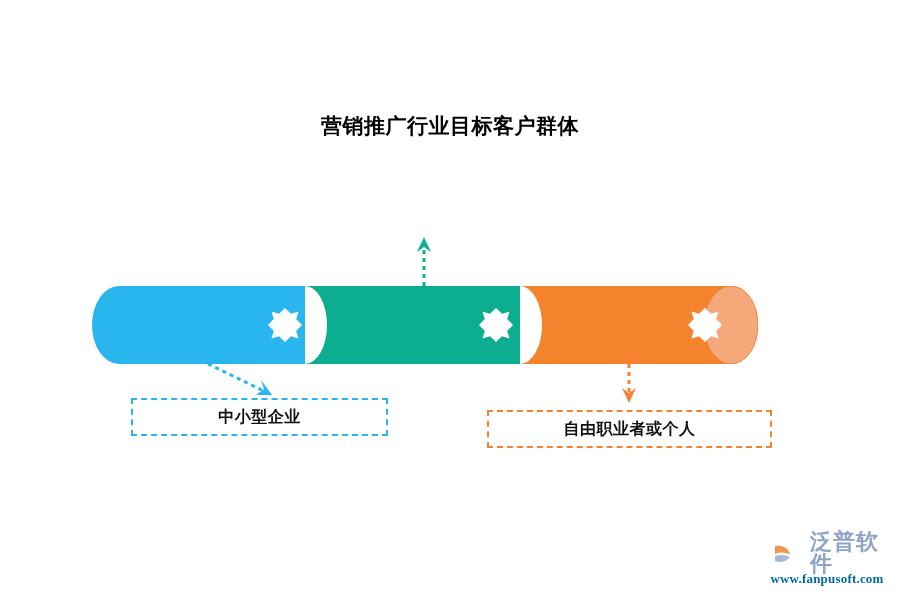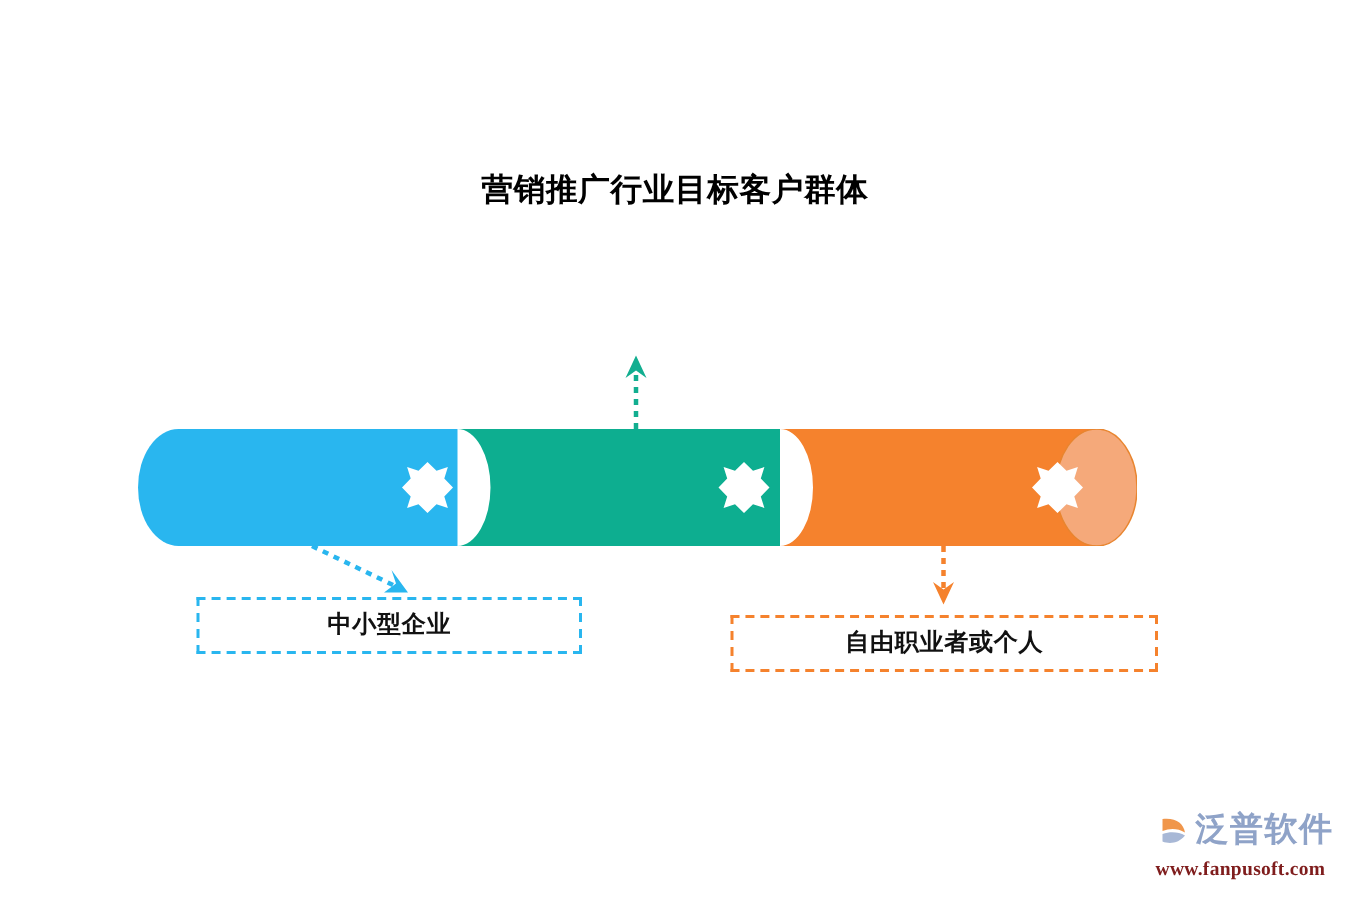--- a/index.html
+++ b/index.html
@@ -110,27 +110,27 @@
     width: 34px;
     height: 32px;
     flex: 0 0 34px;
   }
   #watermark .logo-name {
     font-size: 22px;
     font-weight: bold;
     color: #8FA3C8;
     letter-spacing: 1px;
     line-height: 1;
-    margin-left: 1px;
+    margin-left: 14px;
   }
   #watermark .logo-url {
     font-family: "Liberation Serif", "DejaVu Serif", serif;
     font-size: 13px;
     font-weight: bold;
-    color: #7f1d1d;
+    color: #0369a1;
     letter-spacing: 0.2px;
     margin-top: 1px;
     text-align: center;
     width: 130px;
   }
 </style>
 </head>
 <body>
 
 <div id="canvas">

